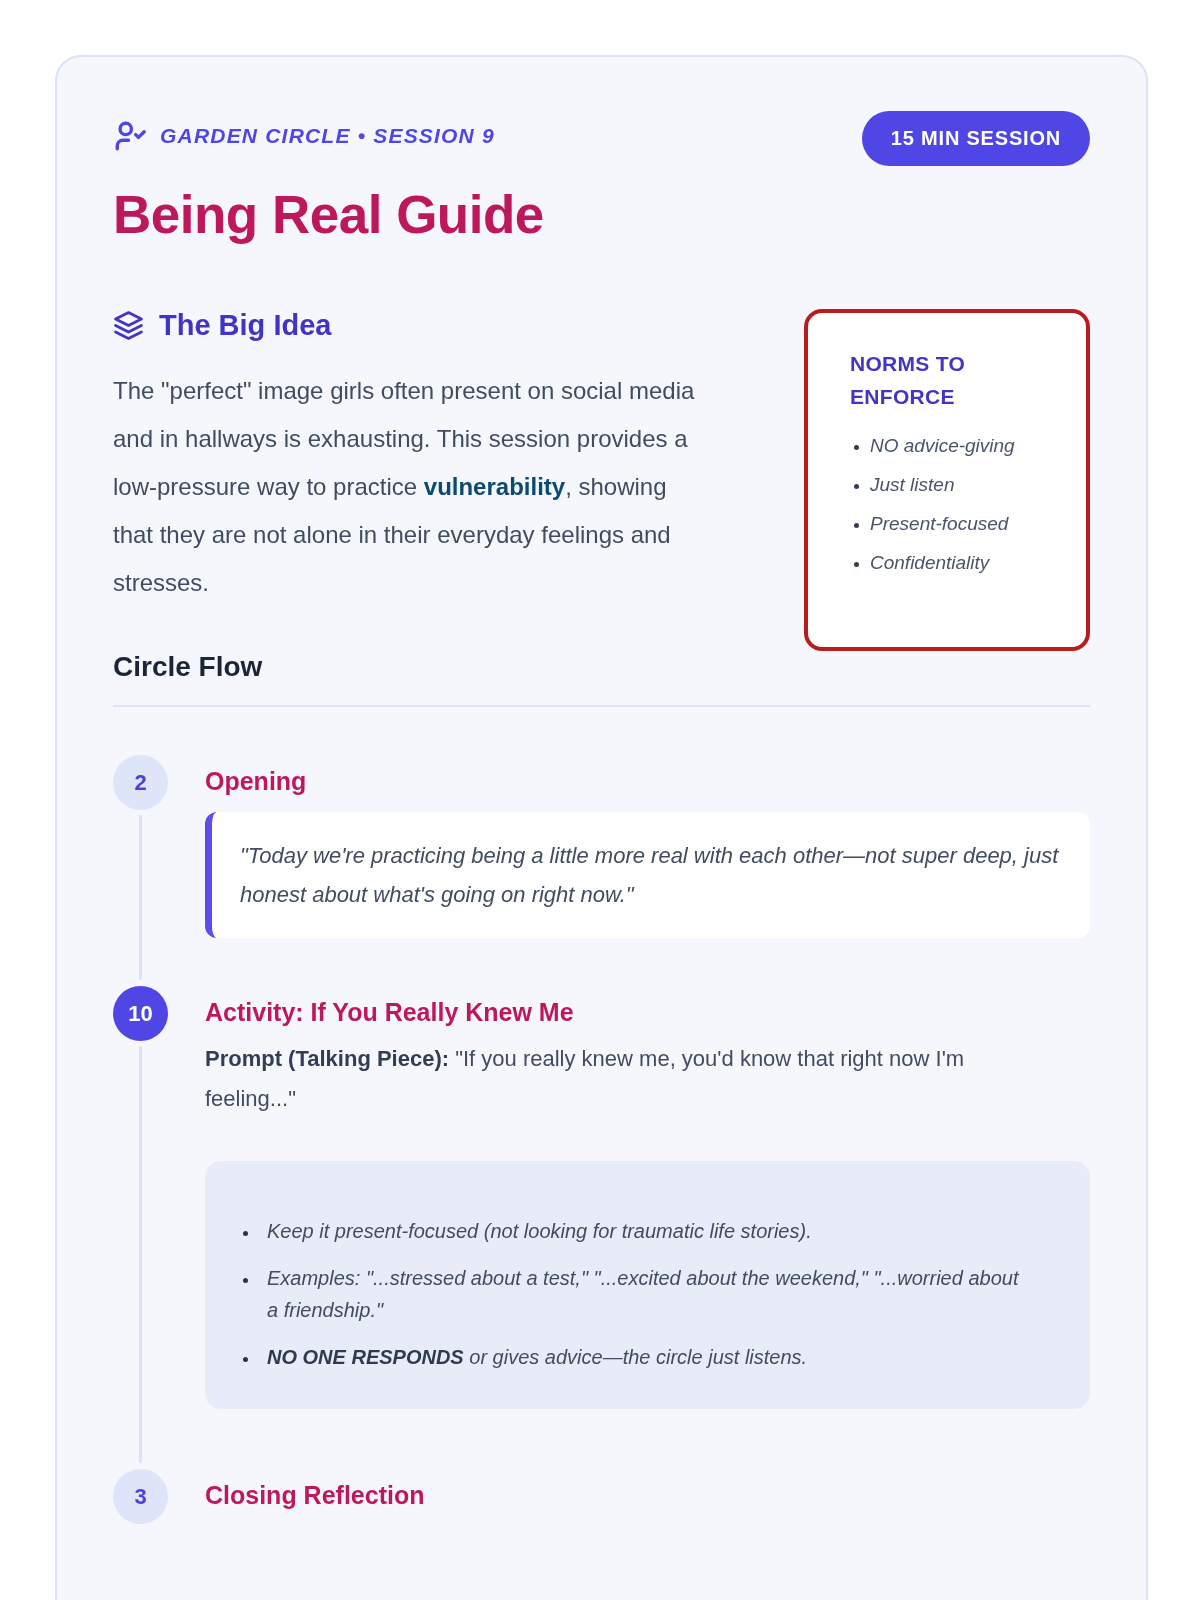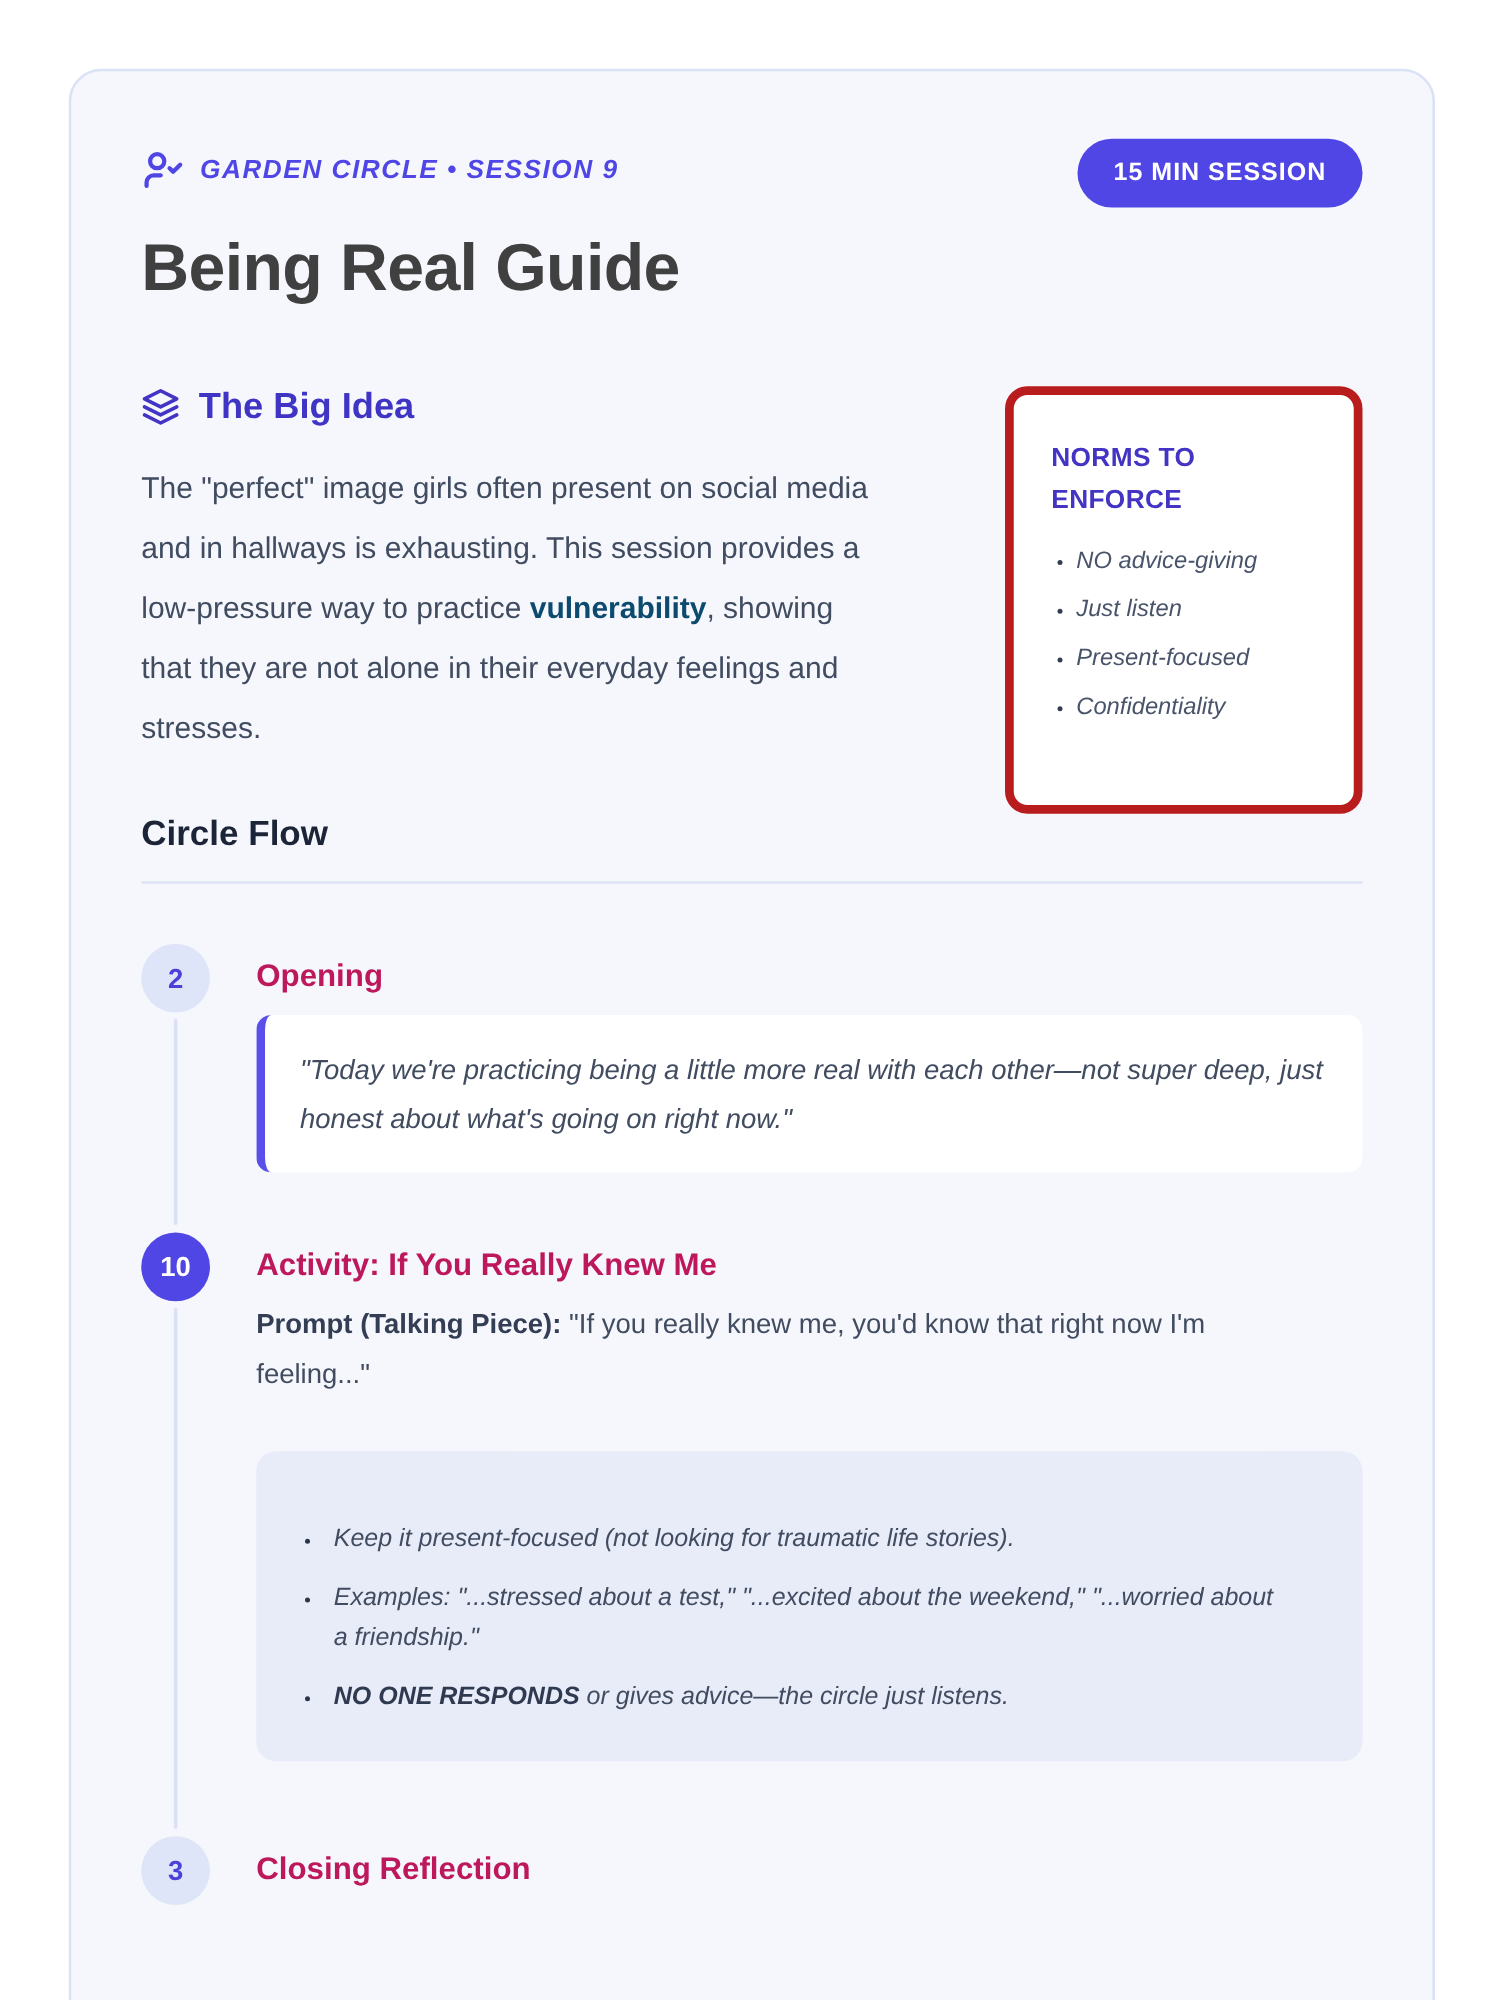--- a/index.html
+++ b/index.html
@@ -11,33 +11,33 @@
     padding:54px 56px 0 56px;
   }
   
   .header-row { display:flex; justify-content:space-between; align-items:flex-start; }
   .eyebrow { display:flex; align-items:center; gap:13px; margin-top:8px;font-style:italic; }
   .eyebrow-label { color:#4f46e5; font-weight:bold; font-size:21px; letter-spacing:1.2px; }
   .badge {
     background:#4f46e5; color:#ffffff; font-weight:bold; font-size:20px;
     letter-spacing:0.8px; padding:16px 29px; border-radius:999px; white-space:nowrap;
   }
-  .page-title { margin-top:18px; font-size:53px; font-weight:bold; color:#404040; letter-spacing:-0.5px; }
+  .page-title { margin-top:18px; font-size:53px; font-weight:bold; color:#be185d; letter-spacing:-0.5px; }
 
   
   .columns { display:flex; gap:48px; margin-top:64px; align-items:flex-start; }
   .left-col { flex:1; min-width:0; }
   .section-heading { display:flex; align-items:center; gap:15px; }
   .section-heading .txt { font-size:29px; font-weight:bold; color:#3f34c4; }
   .body-text { margin-top:25px; font-size:24px; line-height:48px; color:#414c60; max-width:600px; }
   .body-text b { color:#0c4a6e; }
 
   .norms-card {
     width:286px; flex:0 0 286px; min-height:342px; background:#ffffff;
-    border:7px solid #b91c1c; border-radius:18px; padding:34px 30px;
+    border:4px solid #b91c1c; border-radius:18px; padding:34px 42px;
   }
   .norms-title { color:#4334c4; font-weight:bold; font-size:21px; line-height:33px; letter-spacing:0.3px; }
   .norms-list { margin:20px 0 12px 0; padding-left:20px; list-style:disc; }
   .norms-list li { font-style:italic; font-size:19px; color:#49536a; line-height:25px; margin-bottom:14px; }
   .norms-list li::marker { color:#333e52; font-size:16px; }
 
   
   .flow-heading { font-size:28px; font-weight:bold; color:#1c2437; }
   .flow-rule { margin-top:22px; border:none; border-top:2px solid #dde3f5; }
   .steps { margin-top:48px; }

